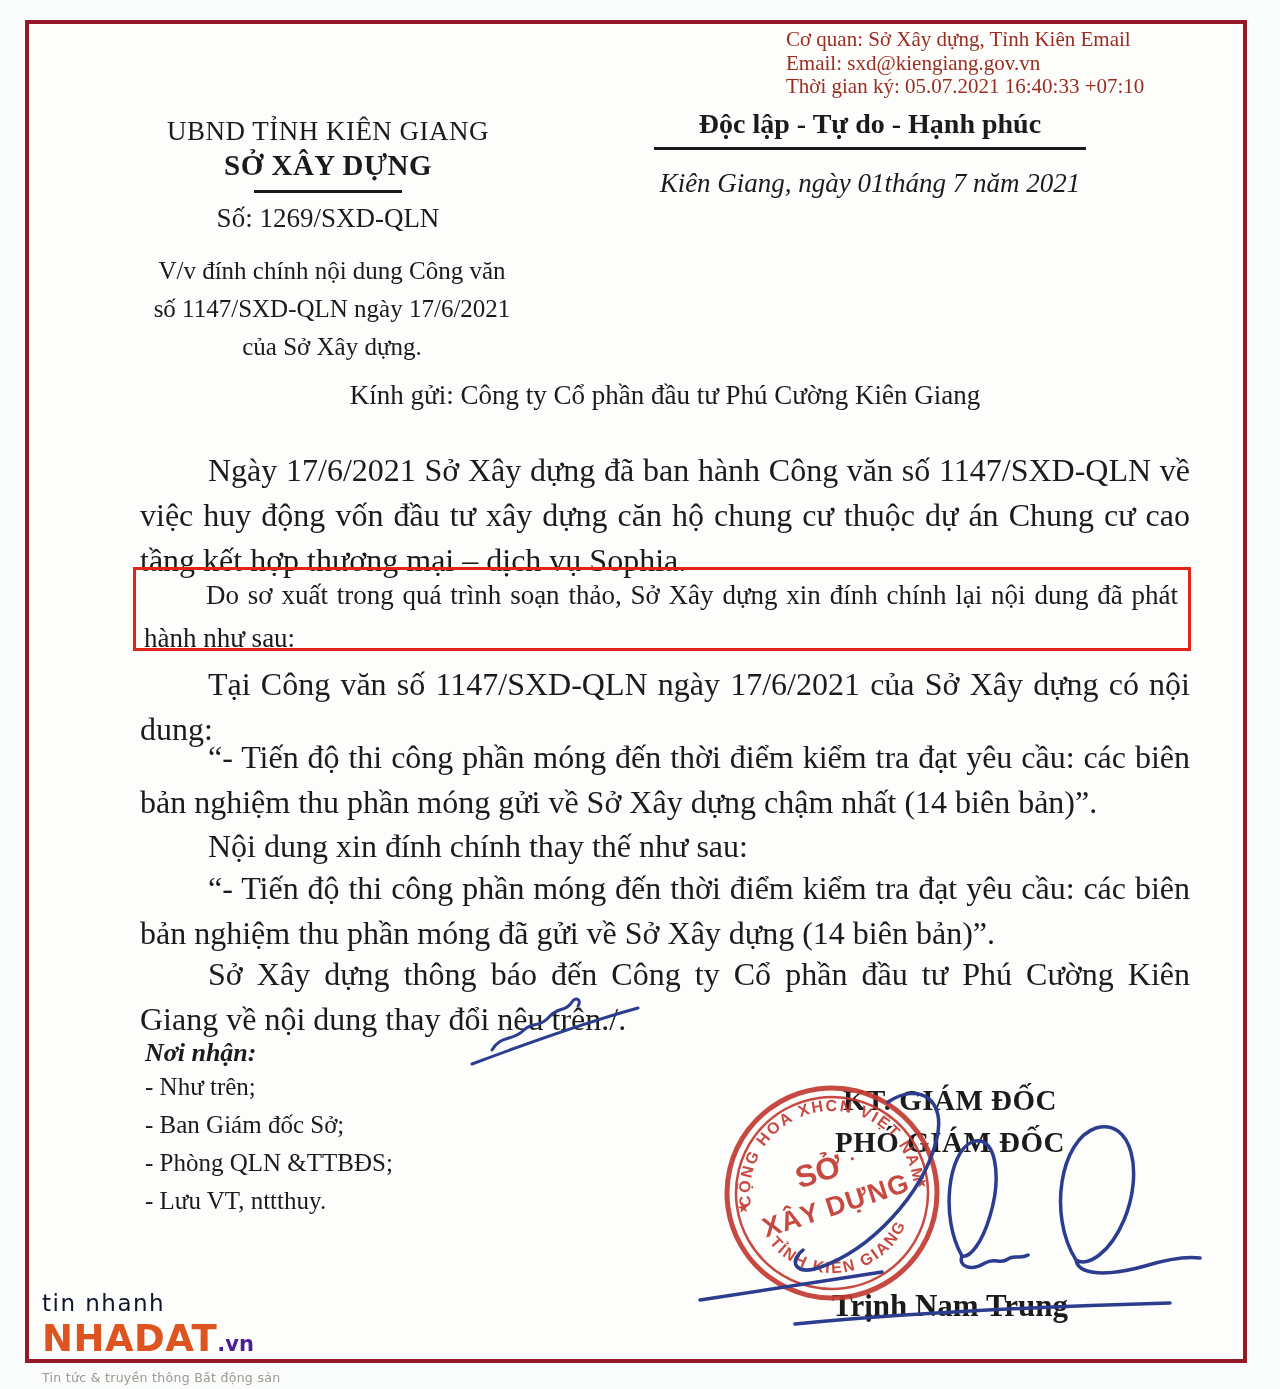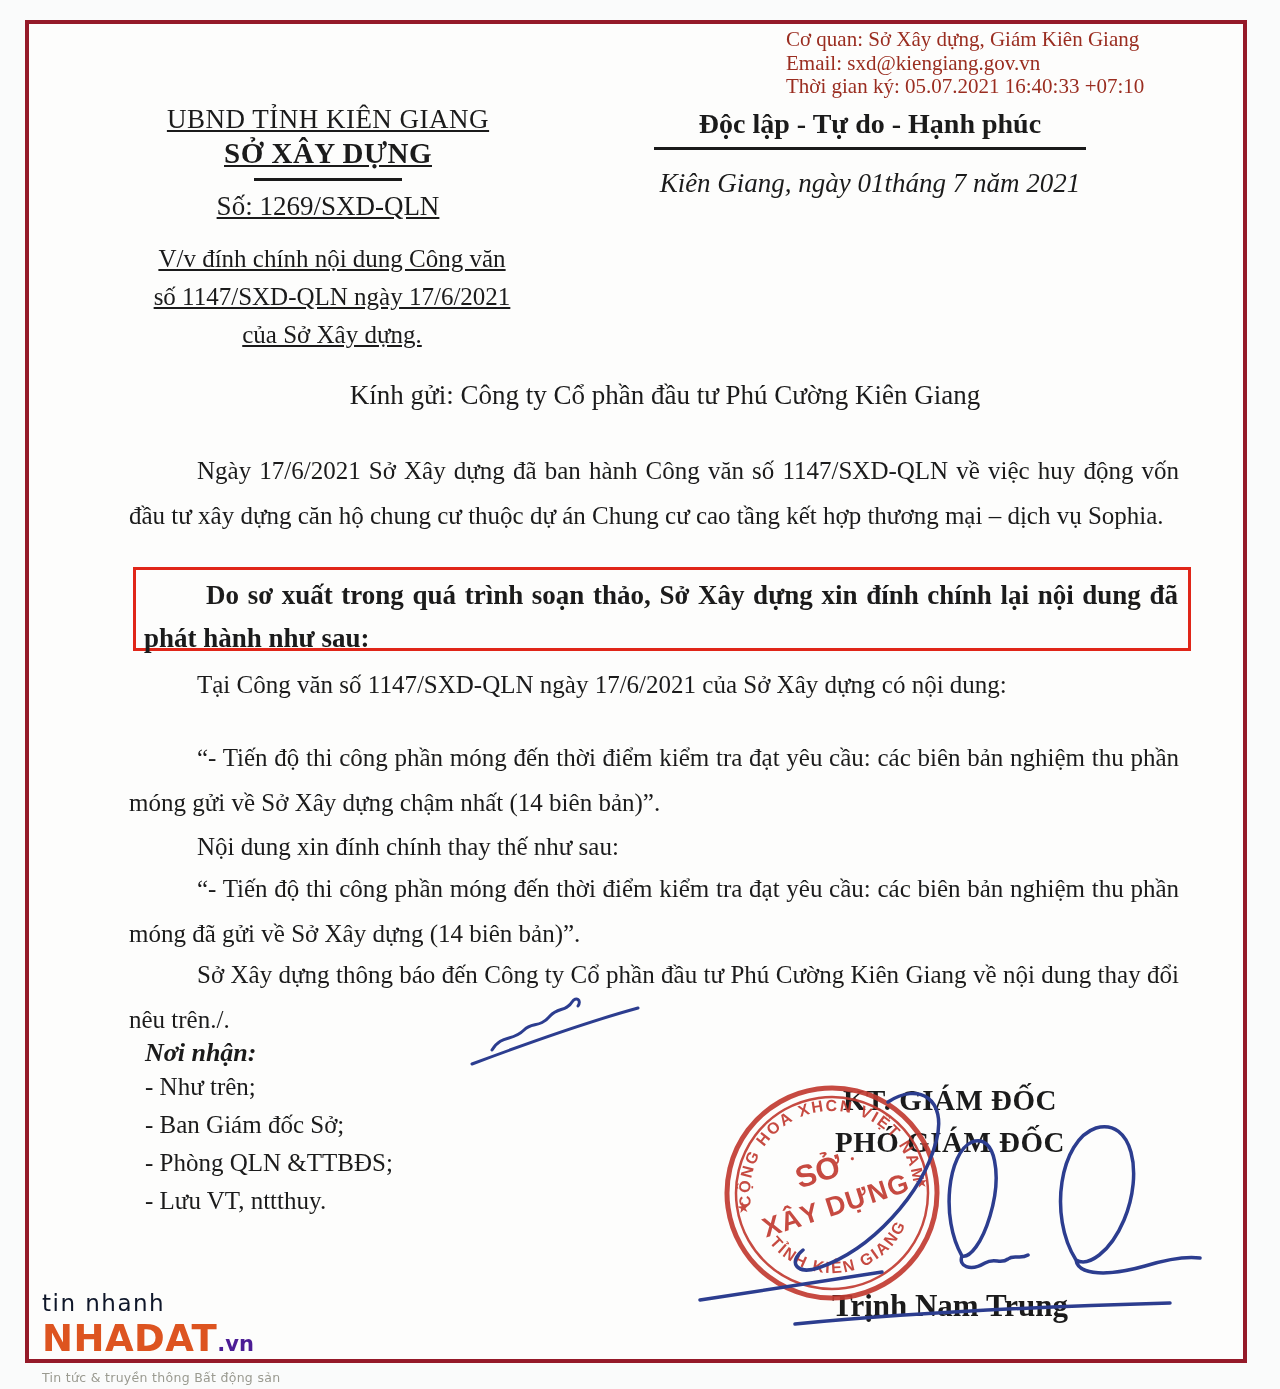--- a/index.html
+++ b/index.html
@@ -15,46 +15,46 @@
   .page-frame{
     position:absolute;left:25px;top:20px;width:1222px;height:1343px;
     border:4px solid #951a29;background:#fdfdfc;box-sizing:border-box;
   }
   
   .esign{
     position:absolute;left:786px;top:28px;width:440px;
     font-size:21px;line-height:23.5px;color:#9a2d20;
   }
   
-  .hdr-left{position:absolute;left:128px;top:104px;width:400px;text-align:center;text-decoration:underline;}
+  .hdr-left{position:absolute;left:128px;top:116px;width:400px;text-align:center;}
   .hdr-left .l1{font-size:27px;letter-spacing:.5px;}
   .hdr-left .l2{font-size:29px;font-weight:bold;margin-top:2px;letter-spacing:.5px;}
   .hdr-left .rule{width:148px;border-top:3px solid #1a1a1a;margin:8px auto 10px auto;}
   .hdr-left .num{font-size:27px;margin-top:8px;}
   .hdr-left .subject{
     text-align:center;margin:18px 0 0 18px;width:372px;
     font-size:25px;line-height:38px;
   }
   
   .hdr-right{position:absolute;left:540px;top:104px;width:660px;text-align:center;}
   .hdr-right .l1{font-size:28px;font-weight:bold;}
   .hdr-right .l2{font-size:28px;font-weight:bold;margin-top:4px;}
   .hdr-right .rule{width:432px;border-top:3px solid #1a1a1a;margin:7px auto 0 auto;}
   .hdr-right .dateline{font-size:27px;font-style:italic;margin-top:18px;}
   
   .btxt{
-    position:absolute;left:129px;width:1050px;
-    font-size:25px;line-height:45px;text-align:justify;text-indent:68px;
+    position:absolute;left:140px;width:1050px;
+    font-size:32px;line-height:45px;text-align:justify;text-indent:68px;
   }
   .salutation{position:absolute;left:140px;top:380px;width:1050px;
     font-size:27px;text-align:center;}
   .p1{top:448px;}
   .hlbox{
     position:absolute;left:133px;top:567px;width:1058px;height:84px;
-    border:3px solid #e02619;box-sizing:border-box;font-weight:bold;
+    border:3px solid #e02619;box-sizing:border-box;
   }
   .hlbox .inner{
     margin:4px 10px 0 8px;font-size:27px;line-height:43px;
     text-align:justify;text-indent:62px;
   }
   .p2{top:662px;}
   .q1{top:735px;}
   .p3{top:824px;text-align:left;}
   .q2{top:866px;}
   .p4{top:952px;}
@@ -81,21 +81,21 @@
   .logo .brand{font-size:37px;font-weight:bold;color:#dd5420;letter-spacing:.5px;}
   .logo .tld{font-size:21px;font-weight:bold;color:#4c1d95;}
   .logo .tagline{font-size:12.5px;color:#9a9a90;margin-top:10px;letter-spacing:.3px;}
 </style>
 </head>
 <body>
 
 <div class="page-frame"></div>
 
 <div class="esign">
-  <div>Cơ quan: Sở Xây dựng, Giám Kiên Giang</div>
+  <div>Cơ quan: Sở Xây dựng, Tỉnh Kiên Email</div>
   <div>Email: sxd@kiengiang.gov.vn</div>
   <div>Thời gian ký: 05.07.2021 16:40:33 +07:10</div>
 </div>
 
 <div class="hdr-left">
   <div class="l1">UBND TỈNH KIÊN GIANG</div>
   <div class="l2">SỞ XÂY DỰNG</div>
   <div class="rule"></div>
   <div class="num">Số: 1269/SXD-QLN</div>
   <div class="subject">V/v đính chính nội dung Công văn số 1147/SXD-QLN ngày 17/6/2021 của Sở Xây dựng.</div>

